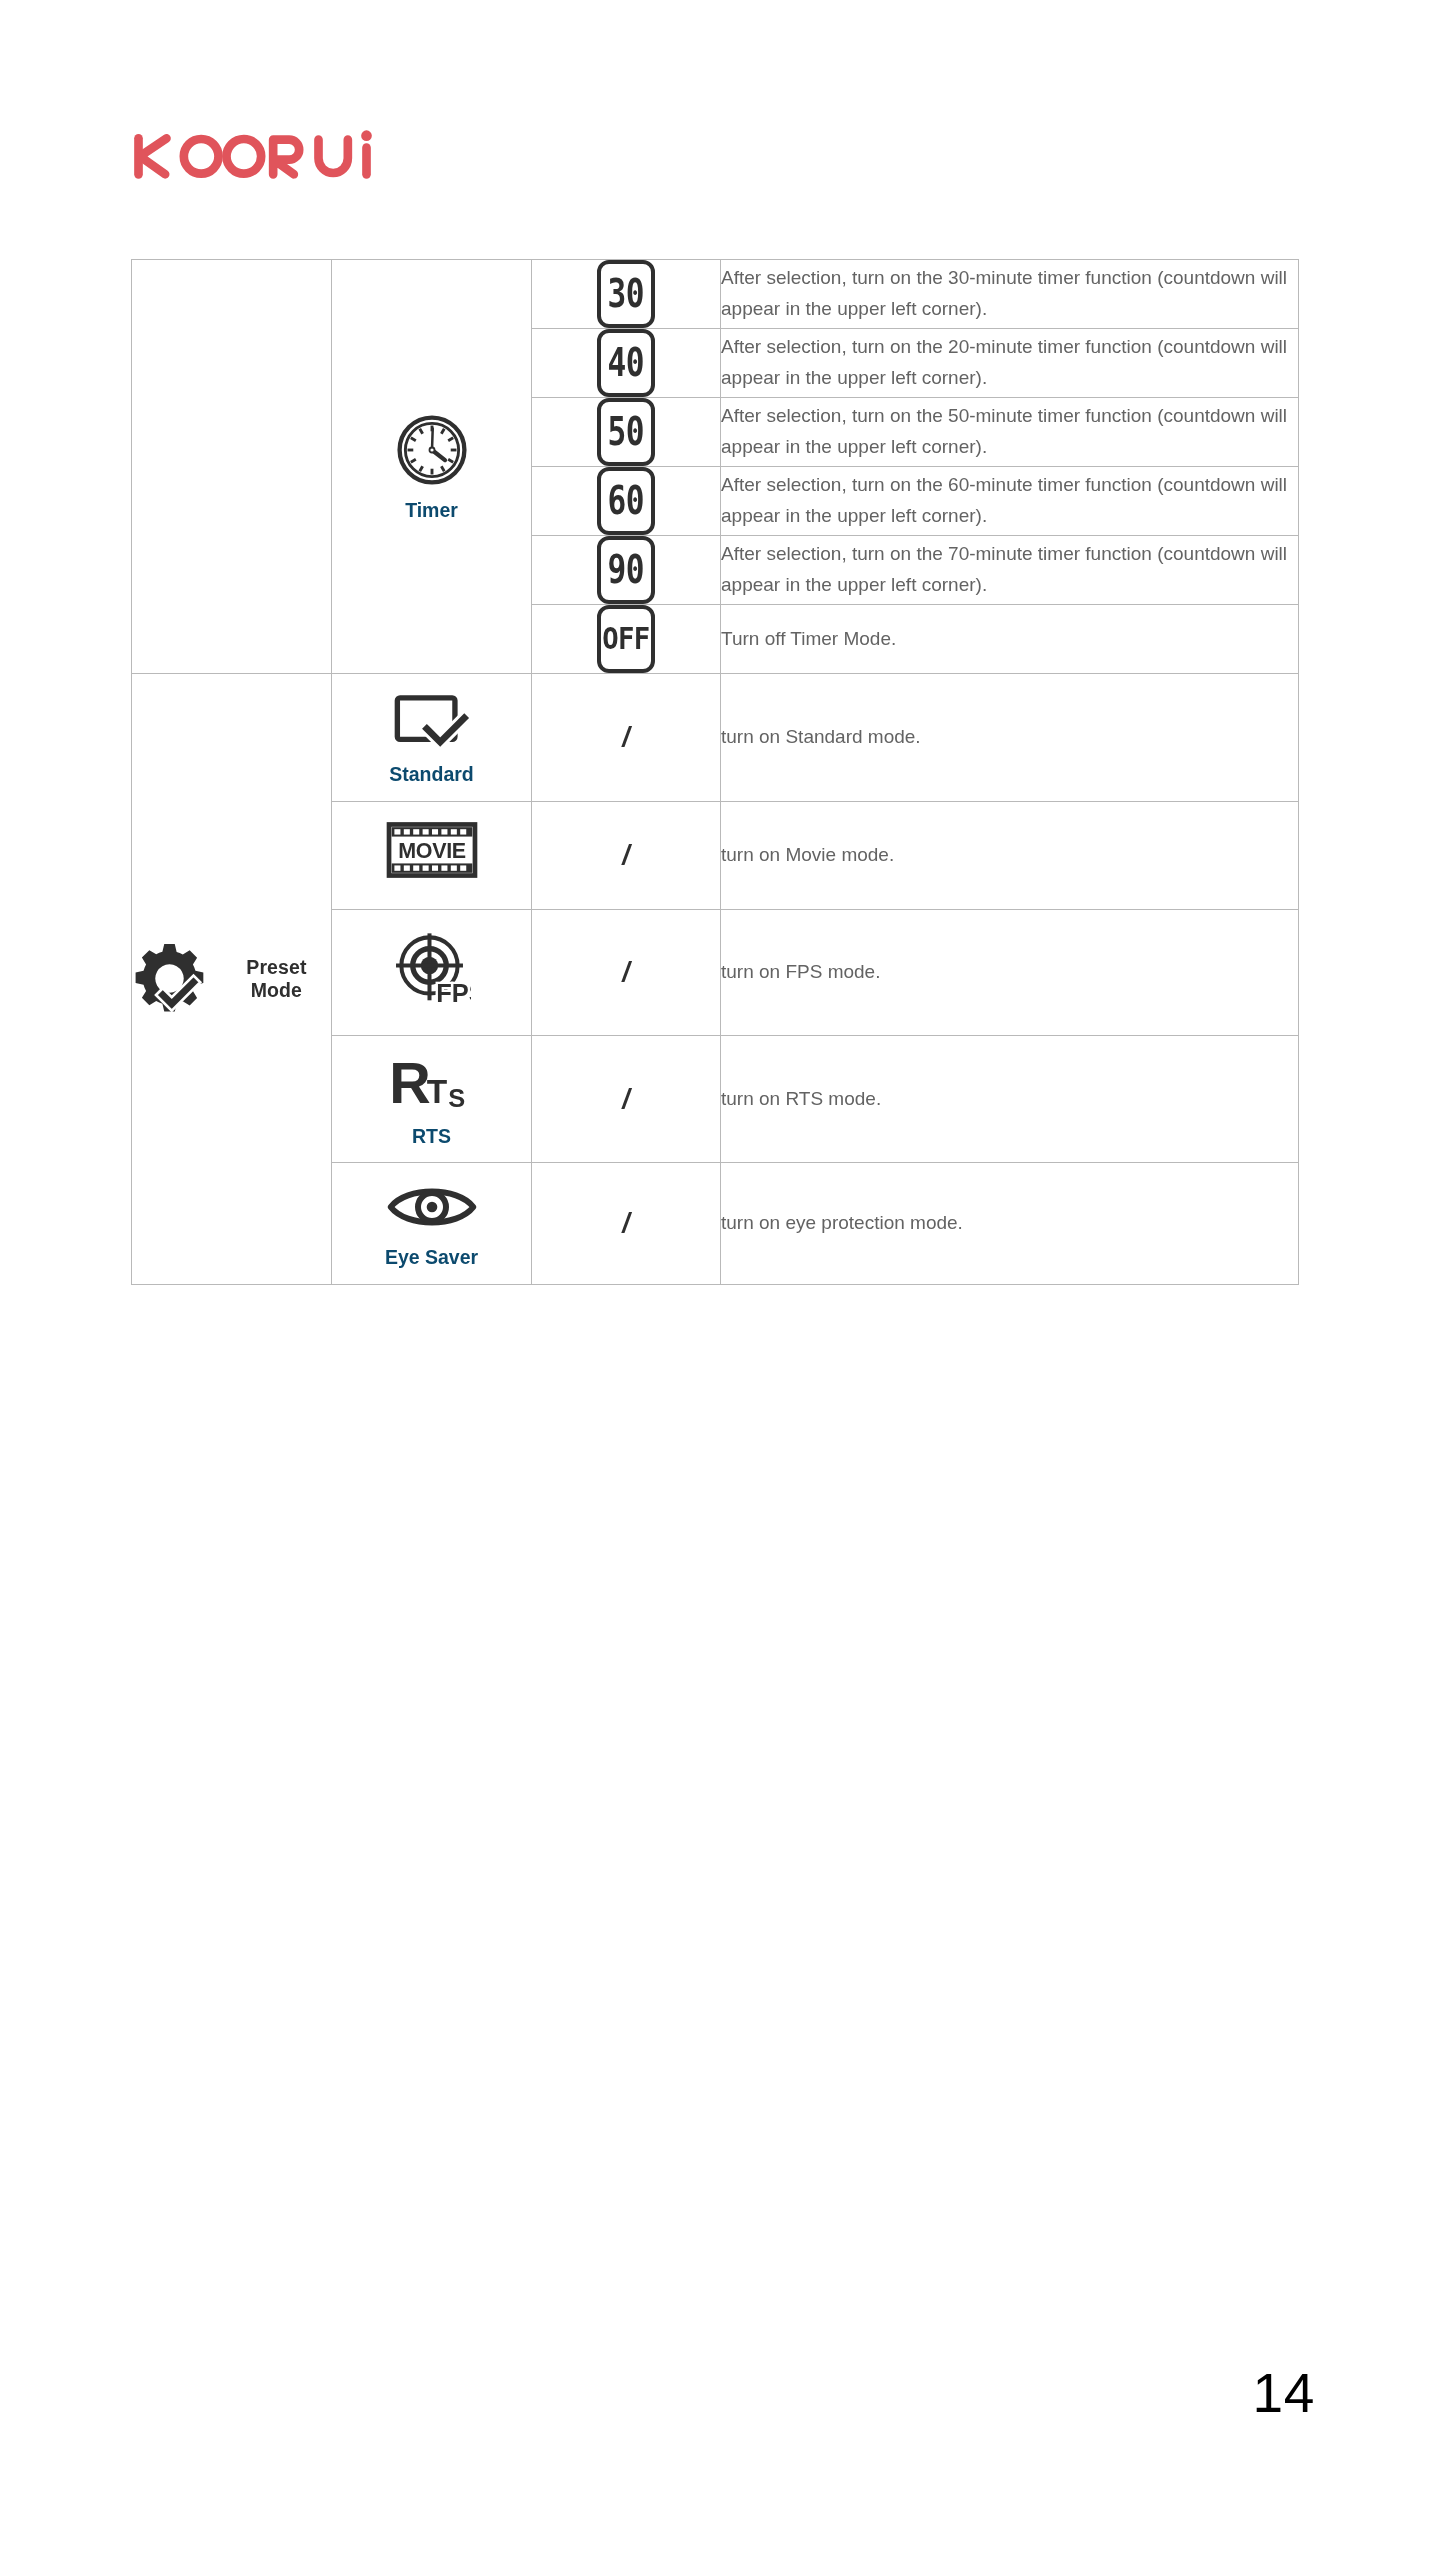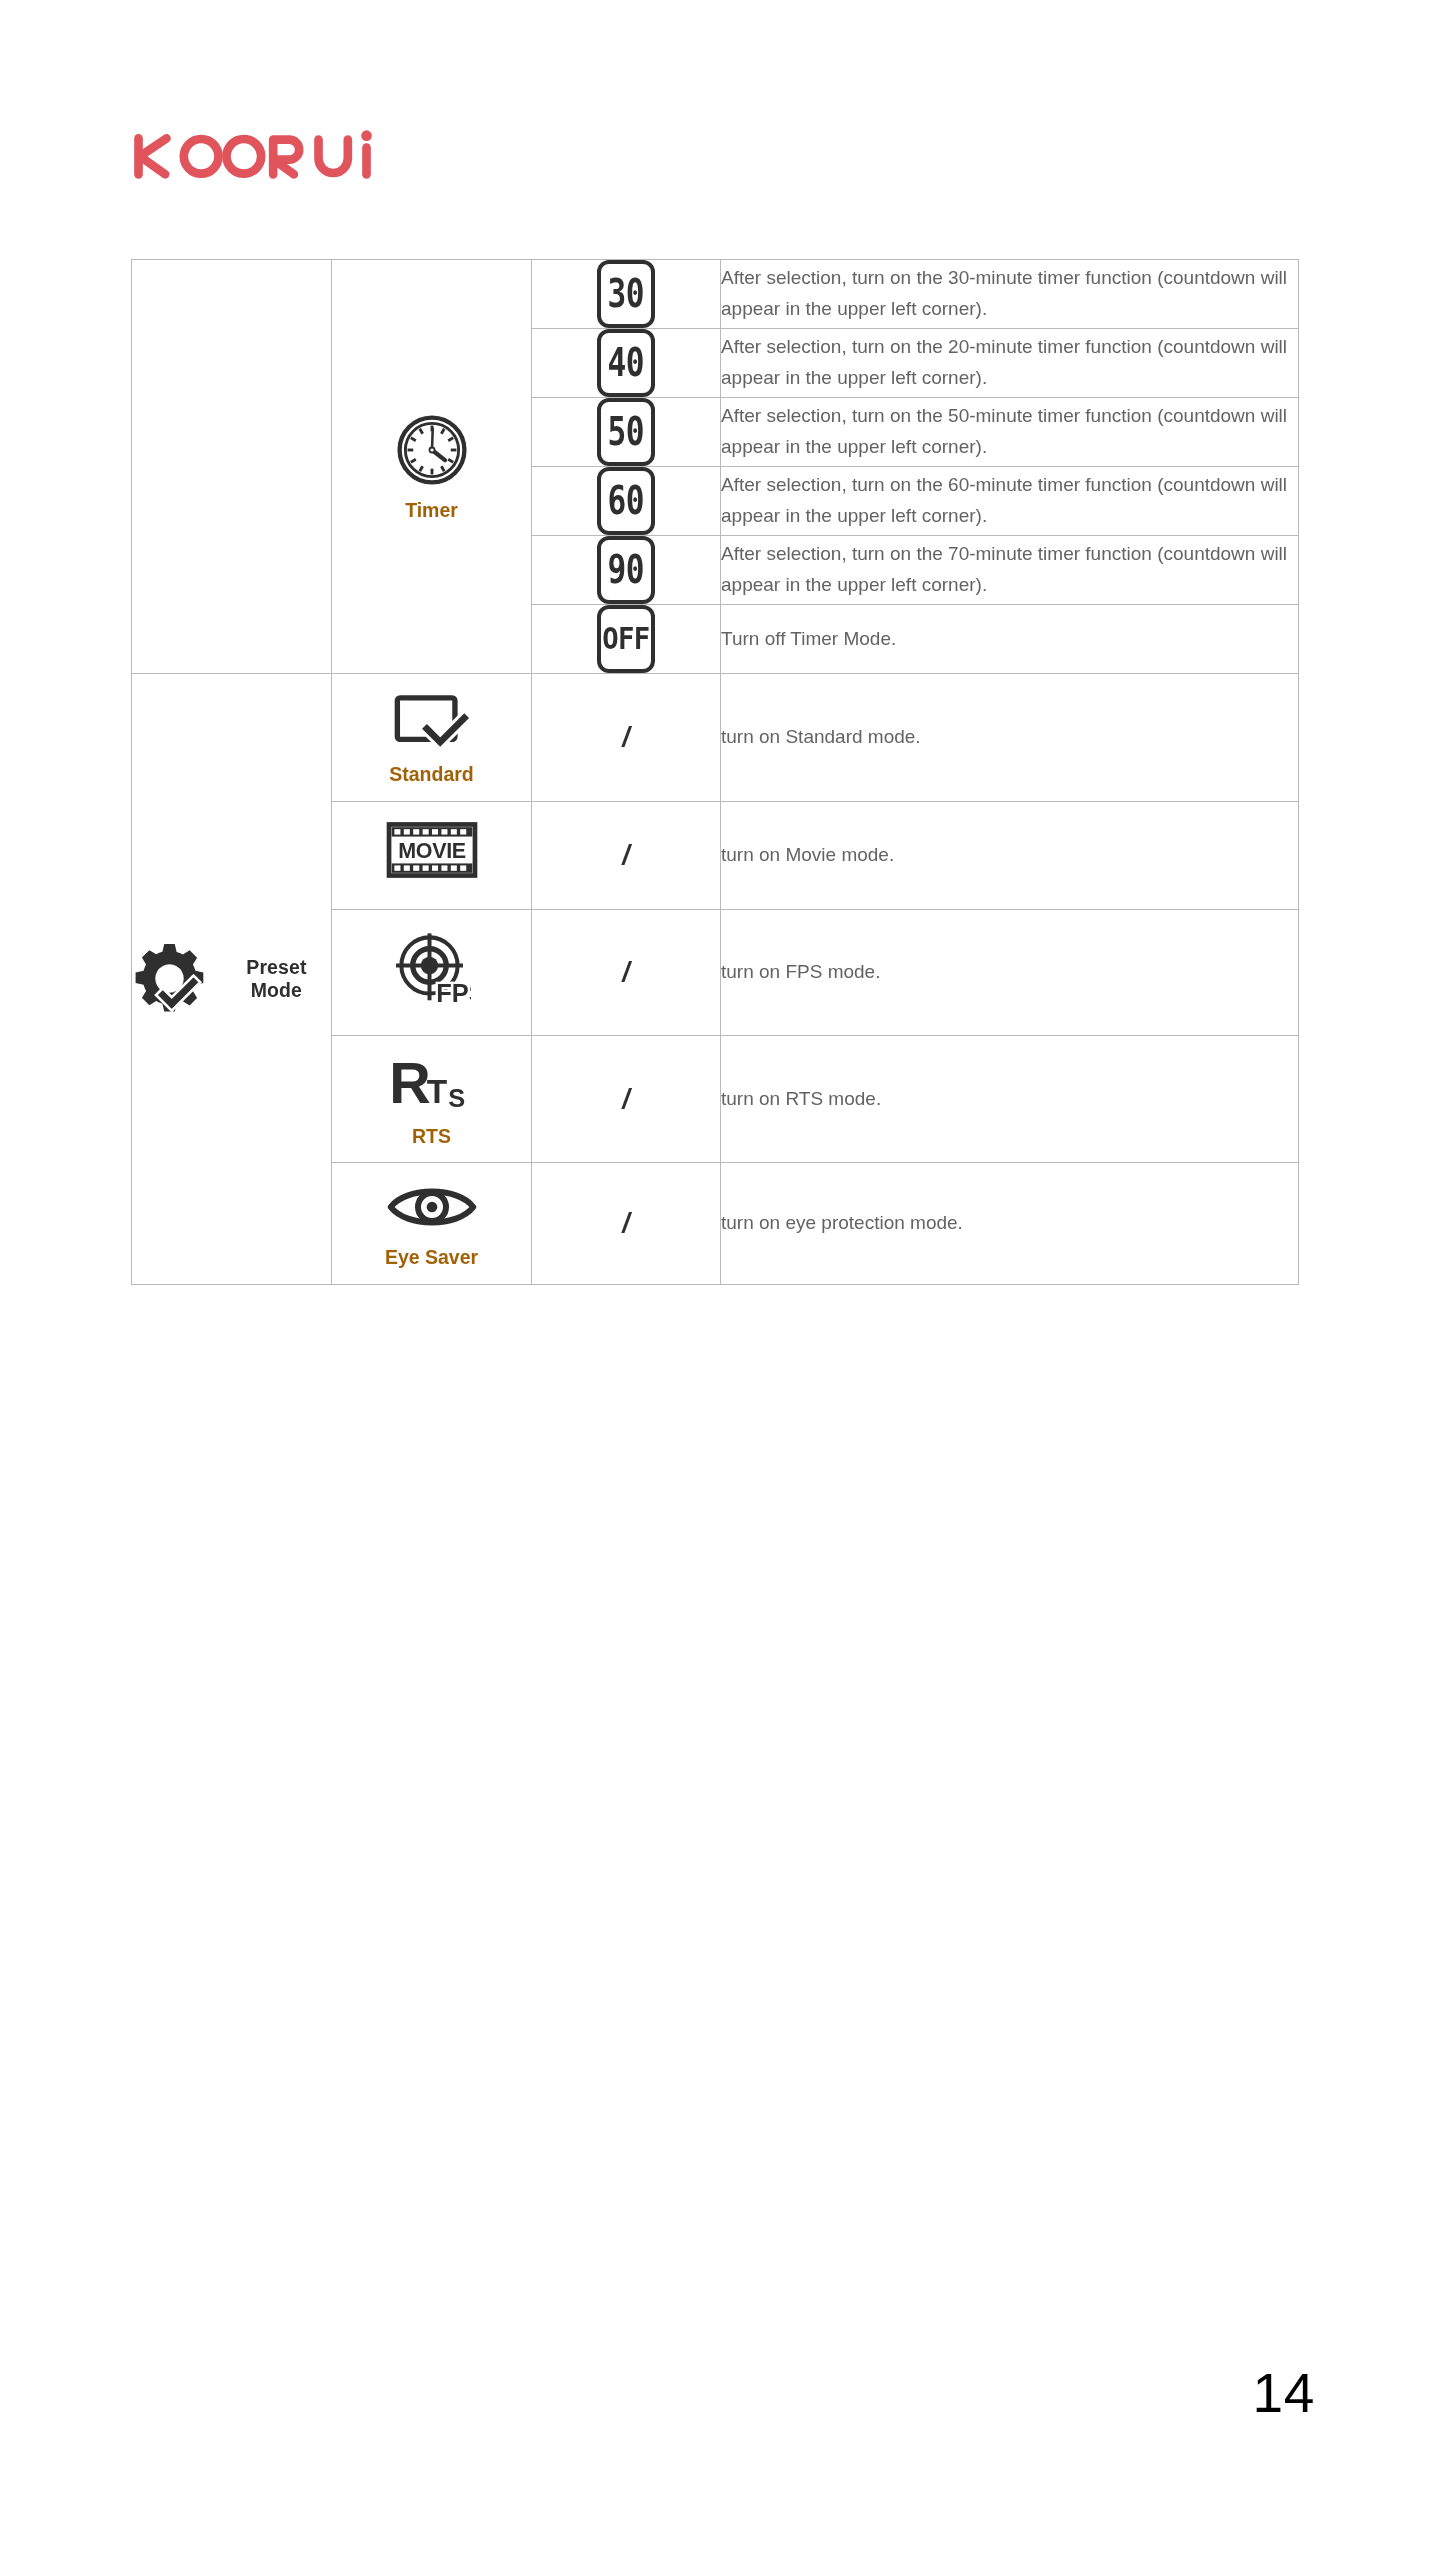--- a/index.html
+++ b/index.html
@@ -70,21 +70,21 @@
     display: flex;
     flex-direction: column;
     align-items: center;
     justify-content: center;
     gap: 13.4px;
     padding: 17.4px 0 14.8px 0;
   }
   .item-label {
     font-size: 19.5px;
     font-weight: bold;
-    color: #a16207;
+    color: #0c4a6e;
   }
 
   
   .val-cell {
     text-align: center;
     vertical-align: middle;
   }
   .slash {
     font-size: 27px;
     font-weight: bold;

